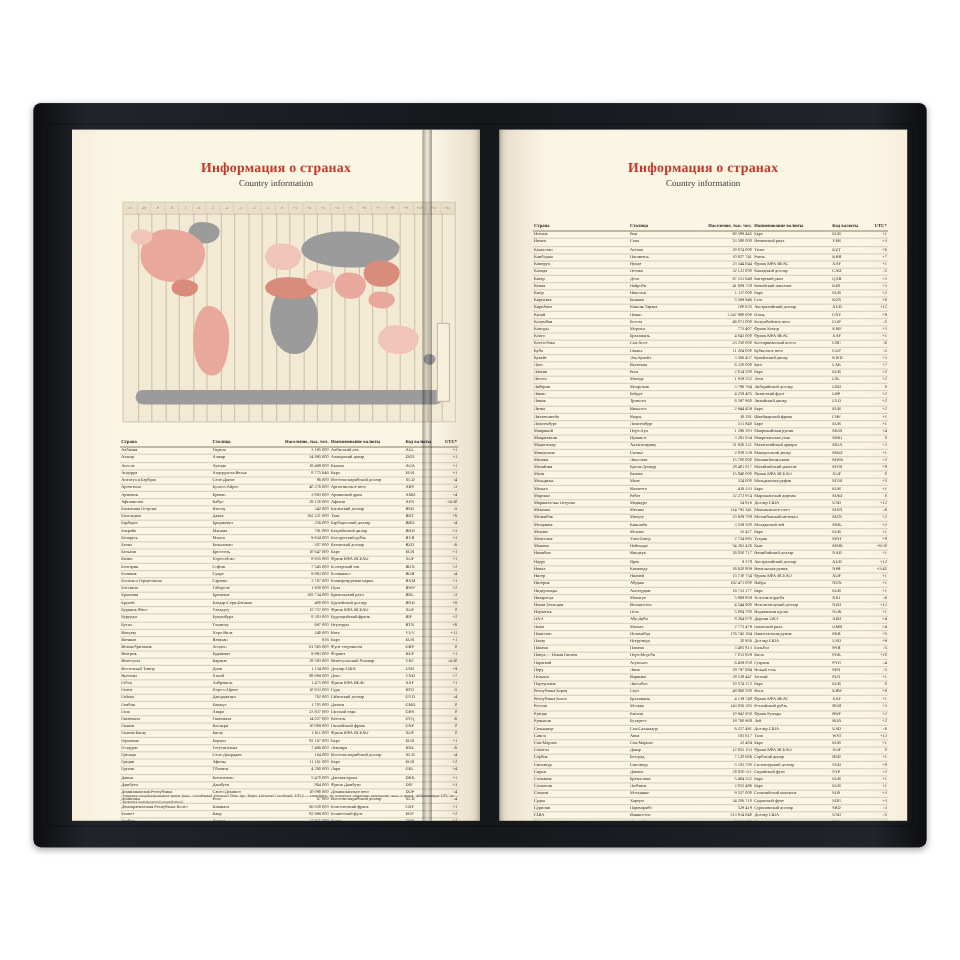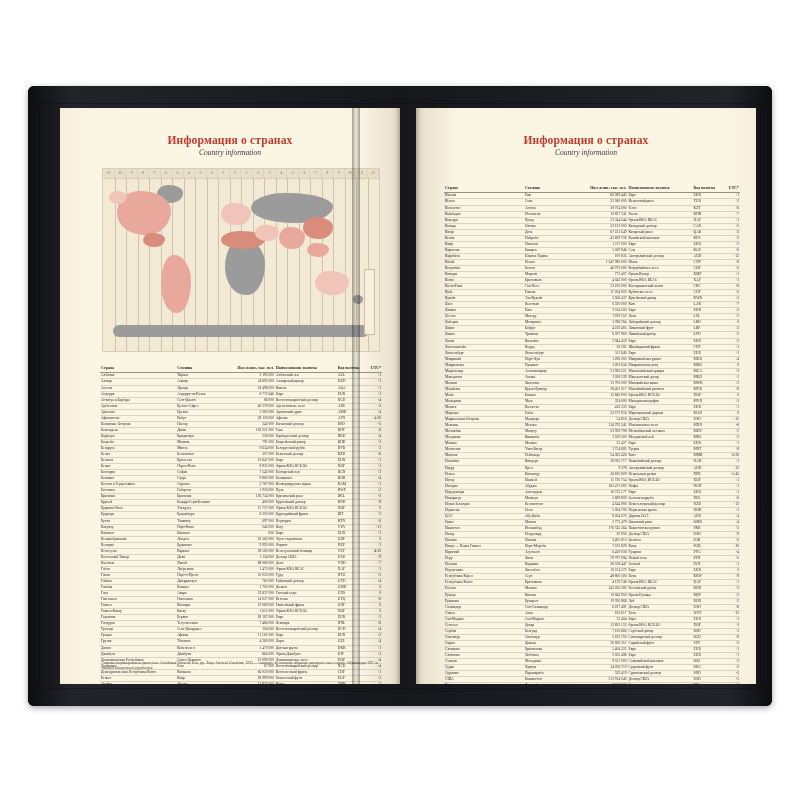--- a/index.html
+++ b/index.html
@@ -47,21 +47,21 @@
   }
   .gutter{
     position:absolute;left:352px;top:108px;width:8px;height:576px;
     background:linear-gradient(90deg,rgba(0,0,0,.35),rgba(0,0,0,.05),rgba(0,0,0,.35));
   }
   .pagehead{text-align:center;padding-top:26px;}
   .pagehead .t1{
     color:#c0392b;font-size:11.5px;font-weight:bold;letter-spacing:.2px;
   }
   .pagehead .t2{
-    color:#3a3a3a;font-size:7.5px;font-style:italic;margin-top:2px;
+    color:#3a3a3a;font-size:7.5px;margin-top:2px;
   }
   
   .mapwrap{
     position:absolute;left:42px;top:60px;width:276px;height:182px;
     background:#f3ead6;border:1px solid #d8cdb4;
   }
   .maptopbar{
     position:absolute;left:0;top:0;width:100%;height:9px;
     background:#e9dfc8;border-bottom:1px solid #d8cdb4;
     display:flex;

